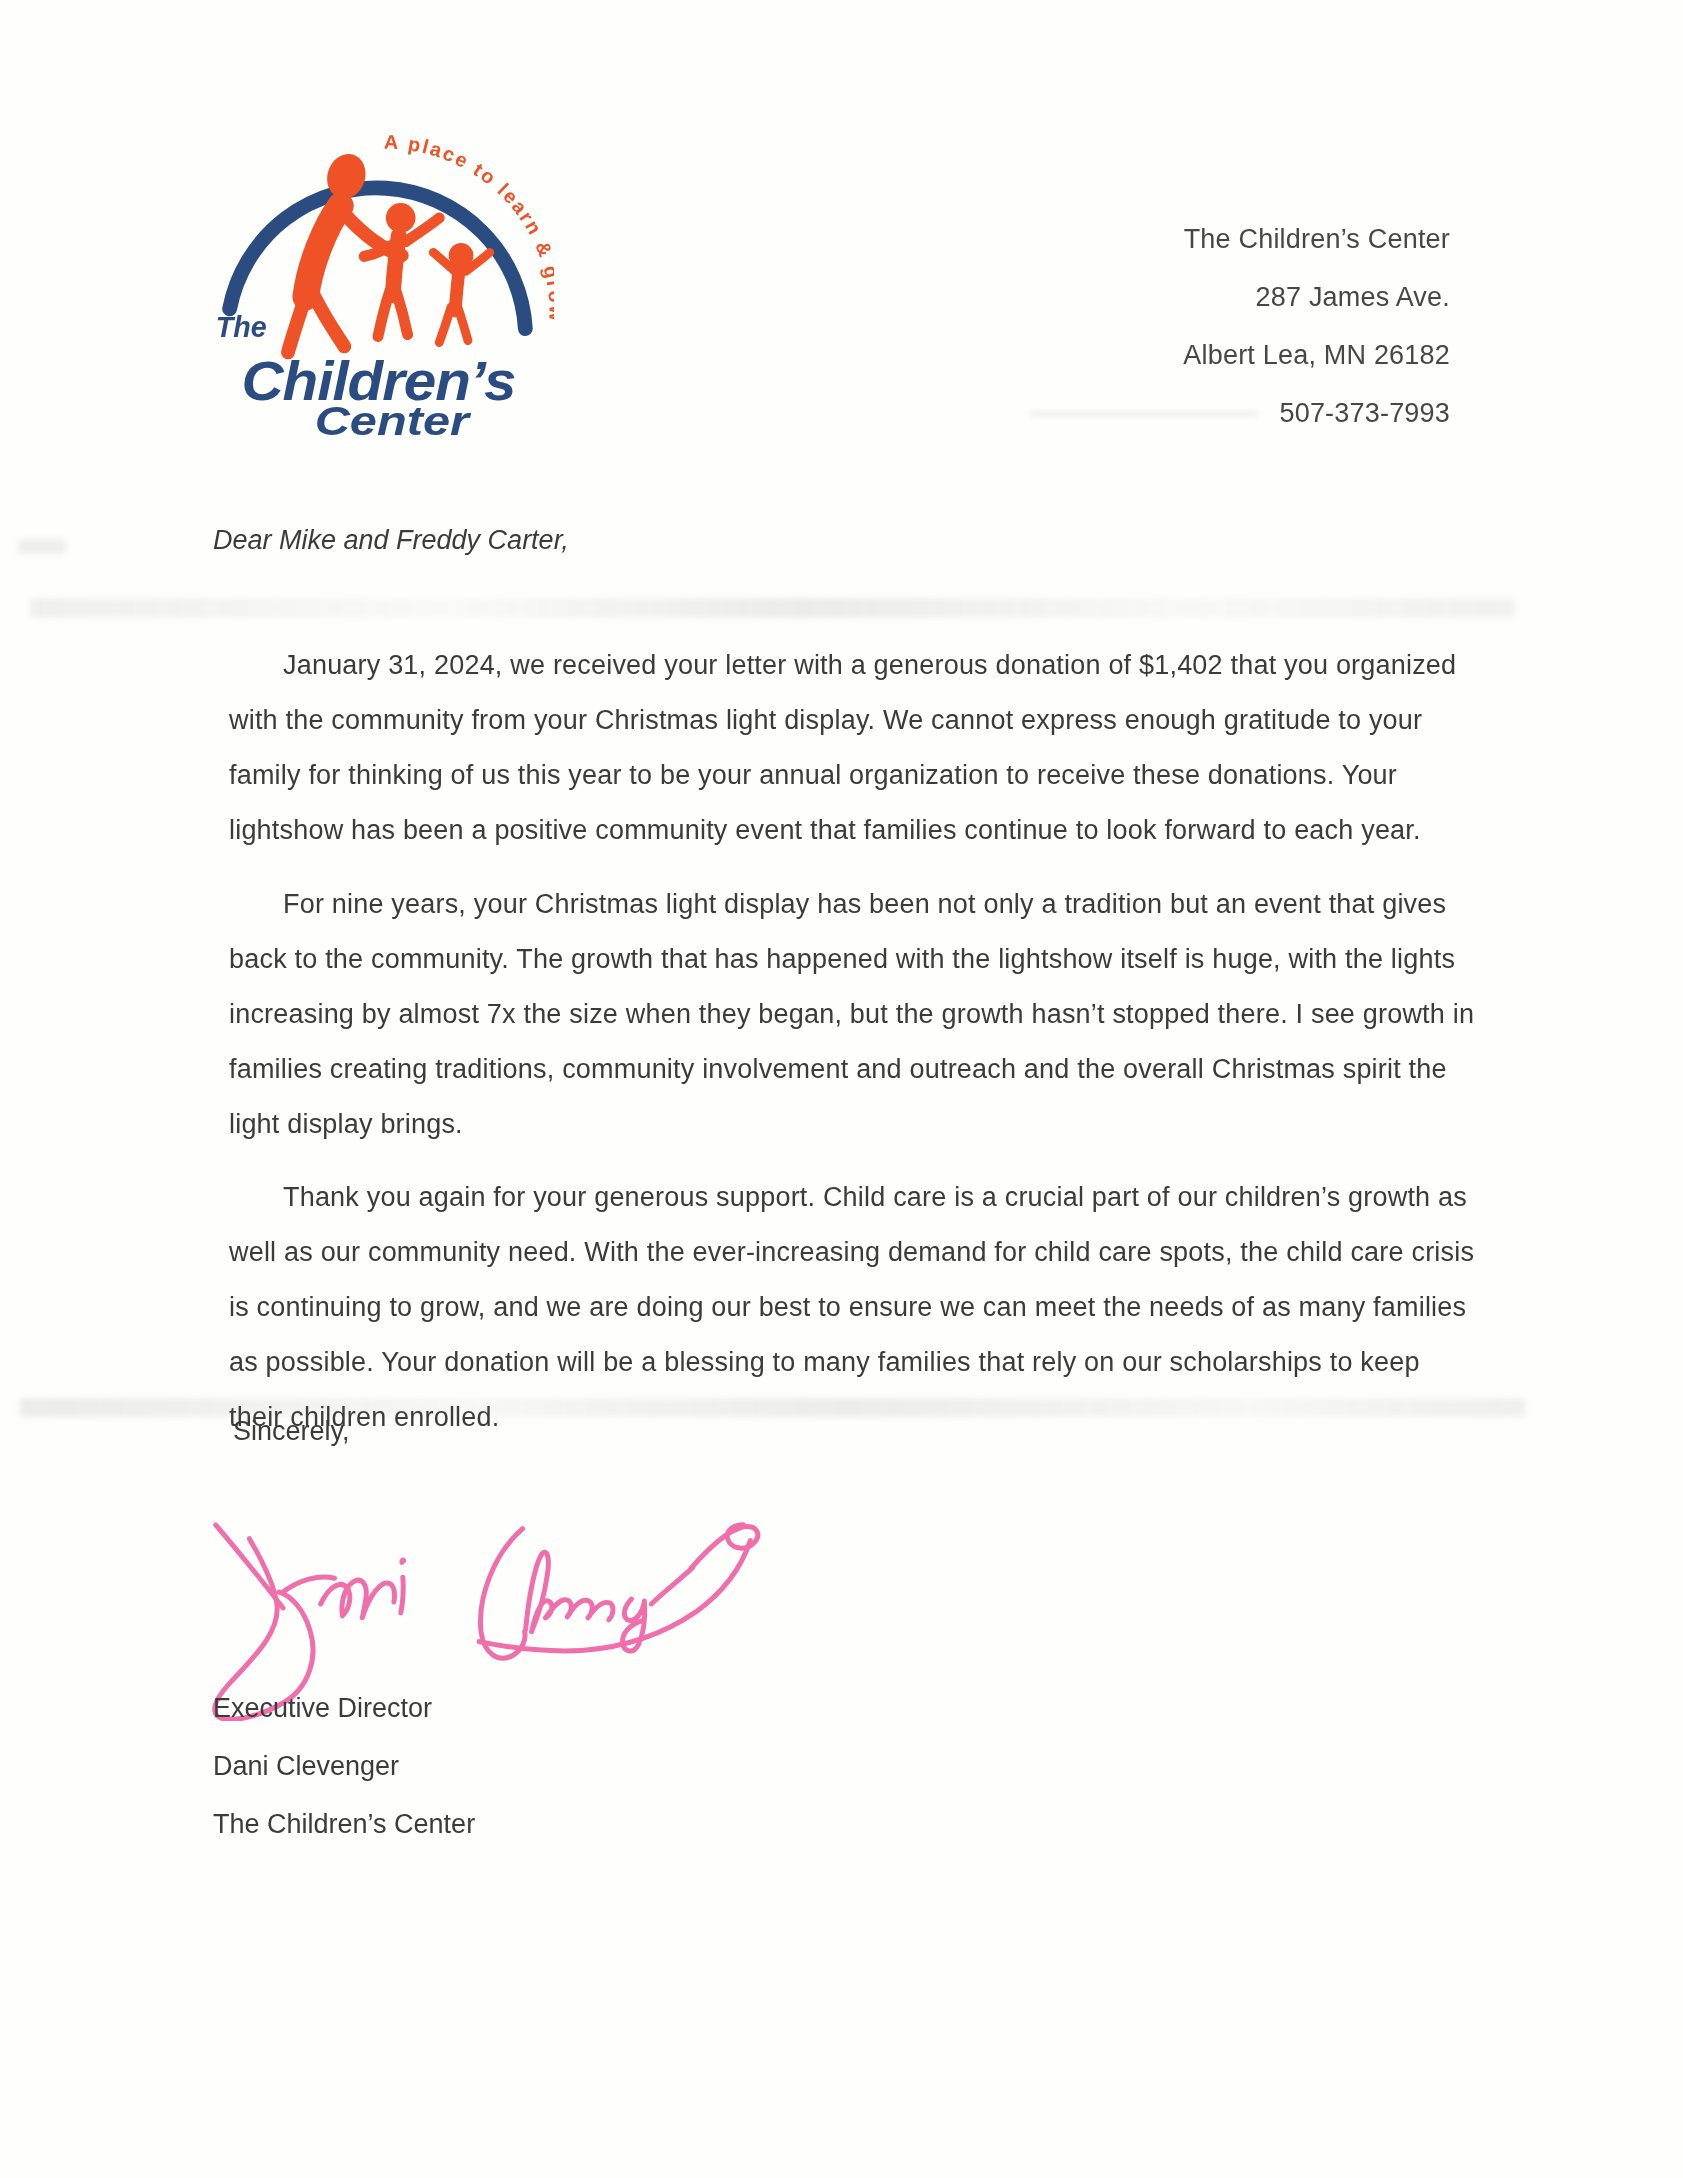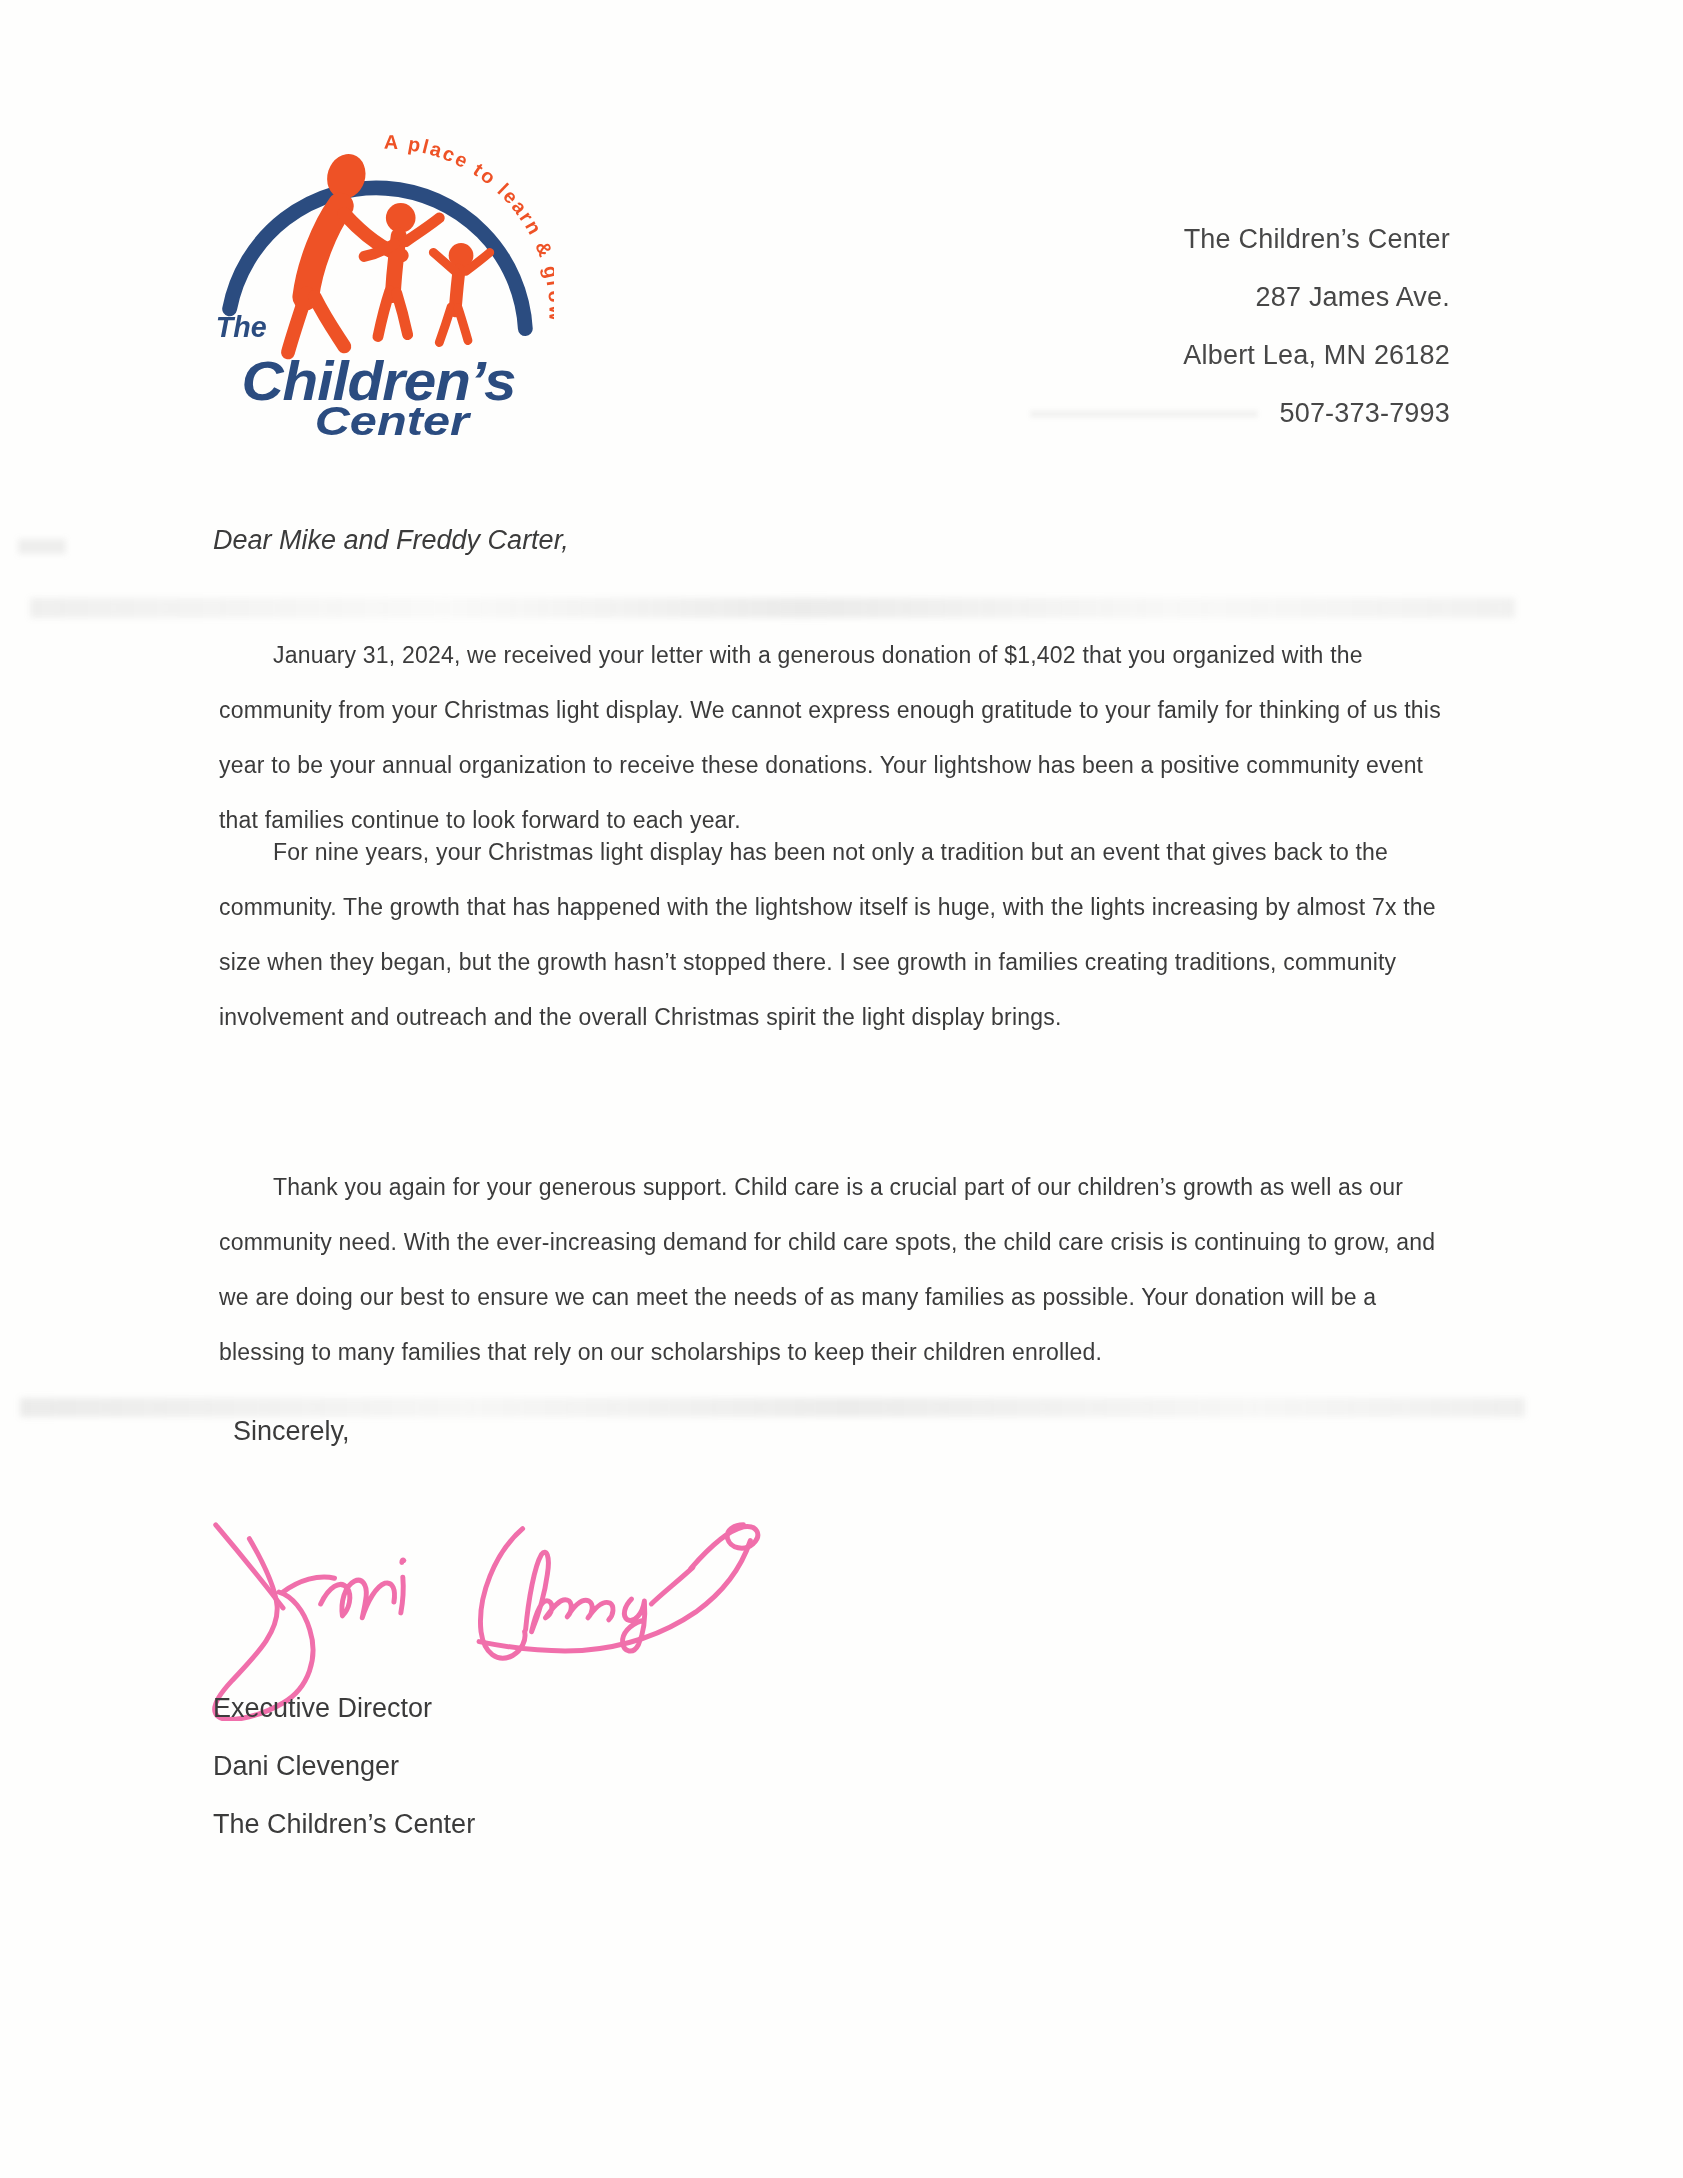--- a/index.html
+++ b/index.html
@@ -22,26 +22,26 @@
   .logo .word-childrens{font-size:57px;letter-spacing:-1px;}
   .logo .word-center{font-size:42px;}
   .address{
     position:absolute;top:210px;right:233px;
     text-align:right;font-size:27px;line-height:58px;color:#474747;
     letter-spacing:0.2px;
   }
   
   .salutation{position:absolute;left:213px;top:523px;font-size:27px;line-height:34px;font-style:italic;}
   .para{
-    position:absolute;left:213px;width:1249px;margin:6px;
-    font-size:23px;line-height:55px;letter-spacing:0.2px;
+    position:absolute;left:213px;width:1249px;margin:16px;
+    font-size:27px;line-height:55px;letter-spacing:0.2px;
     text-indent:54px;
   }
   .para-1{top:622px;}
-  .para-2{top:819px;}
+  .para-2{top:861px;}
   .para-3{top:1154px;}
   .closing{position:absolute;left:213px;top:1416px;font-size:27px;margin-left:20px;}
   
   .signature{position:absolute;left:188px;top:1483px;width:594px;height:238px;}
   .signature path{fill:none;stroke:var(--signature-pink);stroke-width:5;stroke-linecap:round;stroke-linejoin:round;}
   .signoff{position:absolute;left:213px;top:1679px;font-size:27px;line-height:58px;}
   
   .artifact{position:absolute;pointer-events:none;}
   .band1{top:598px;left:30px;width:1485px;height:20px;filter:blur(3px);
     background:linear-gradient(90deg,rgba(110,110,110,.10),rgba(110,110,110,.03) 28%,rgba(110,110,110,.13) 52%,rgba(110,110,110,.04) 78%,rgba(110,110,110,.09));}

